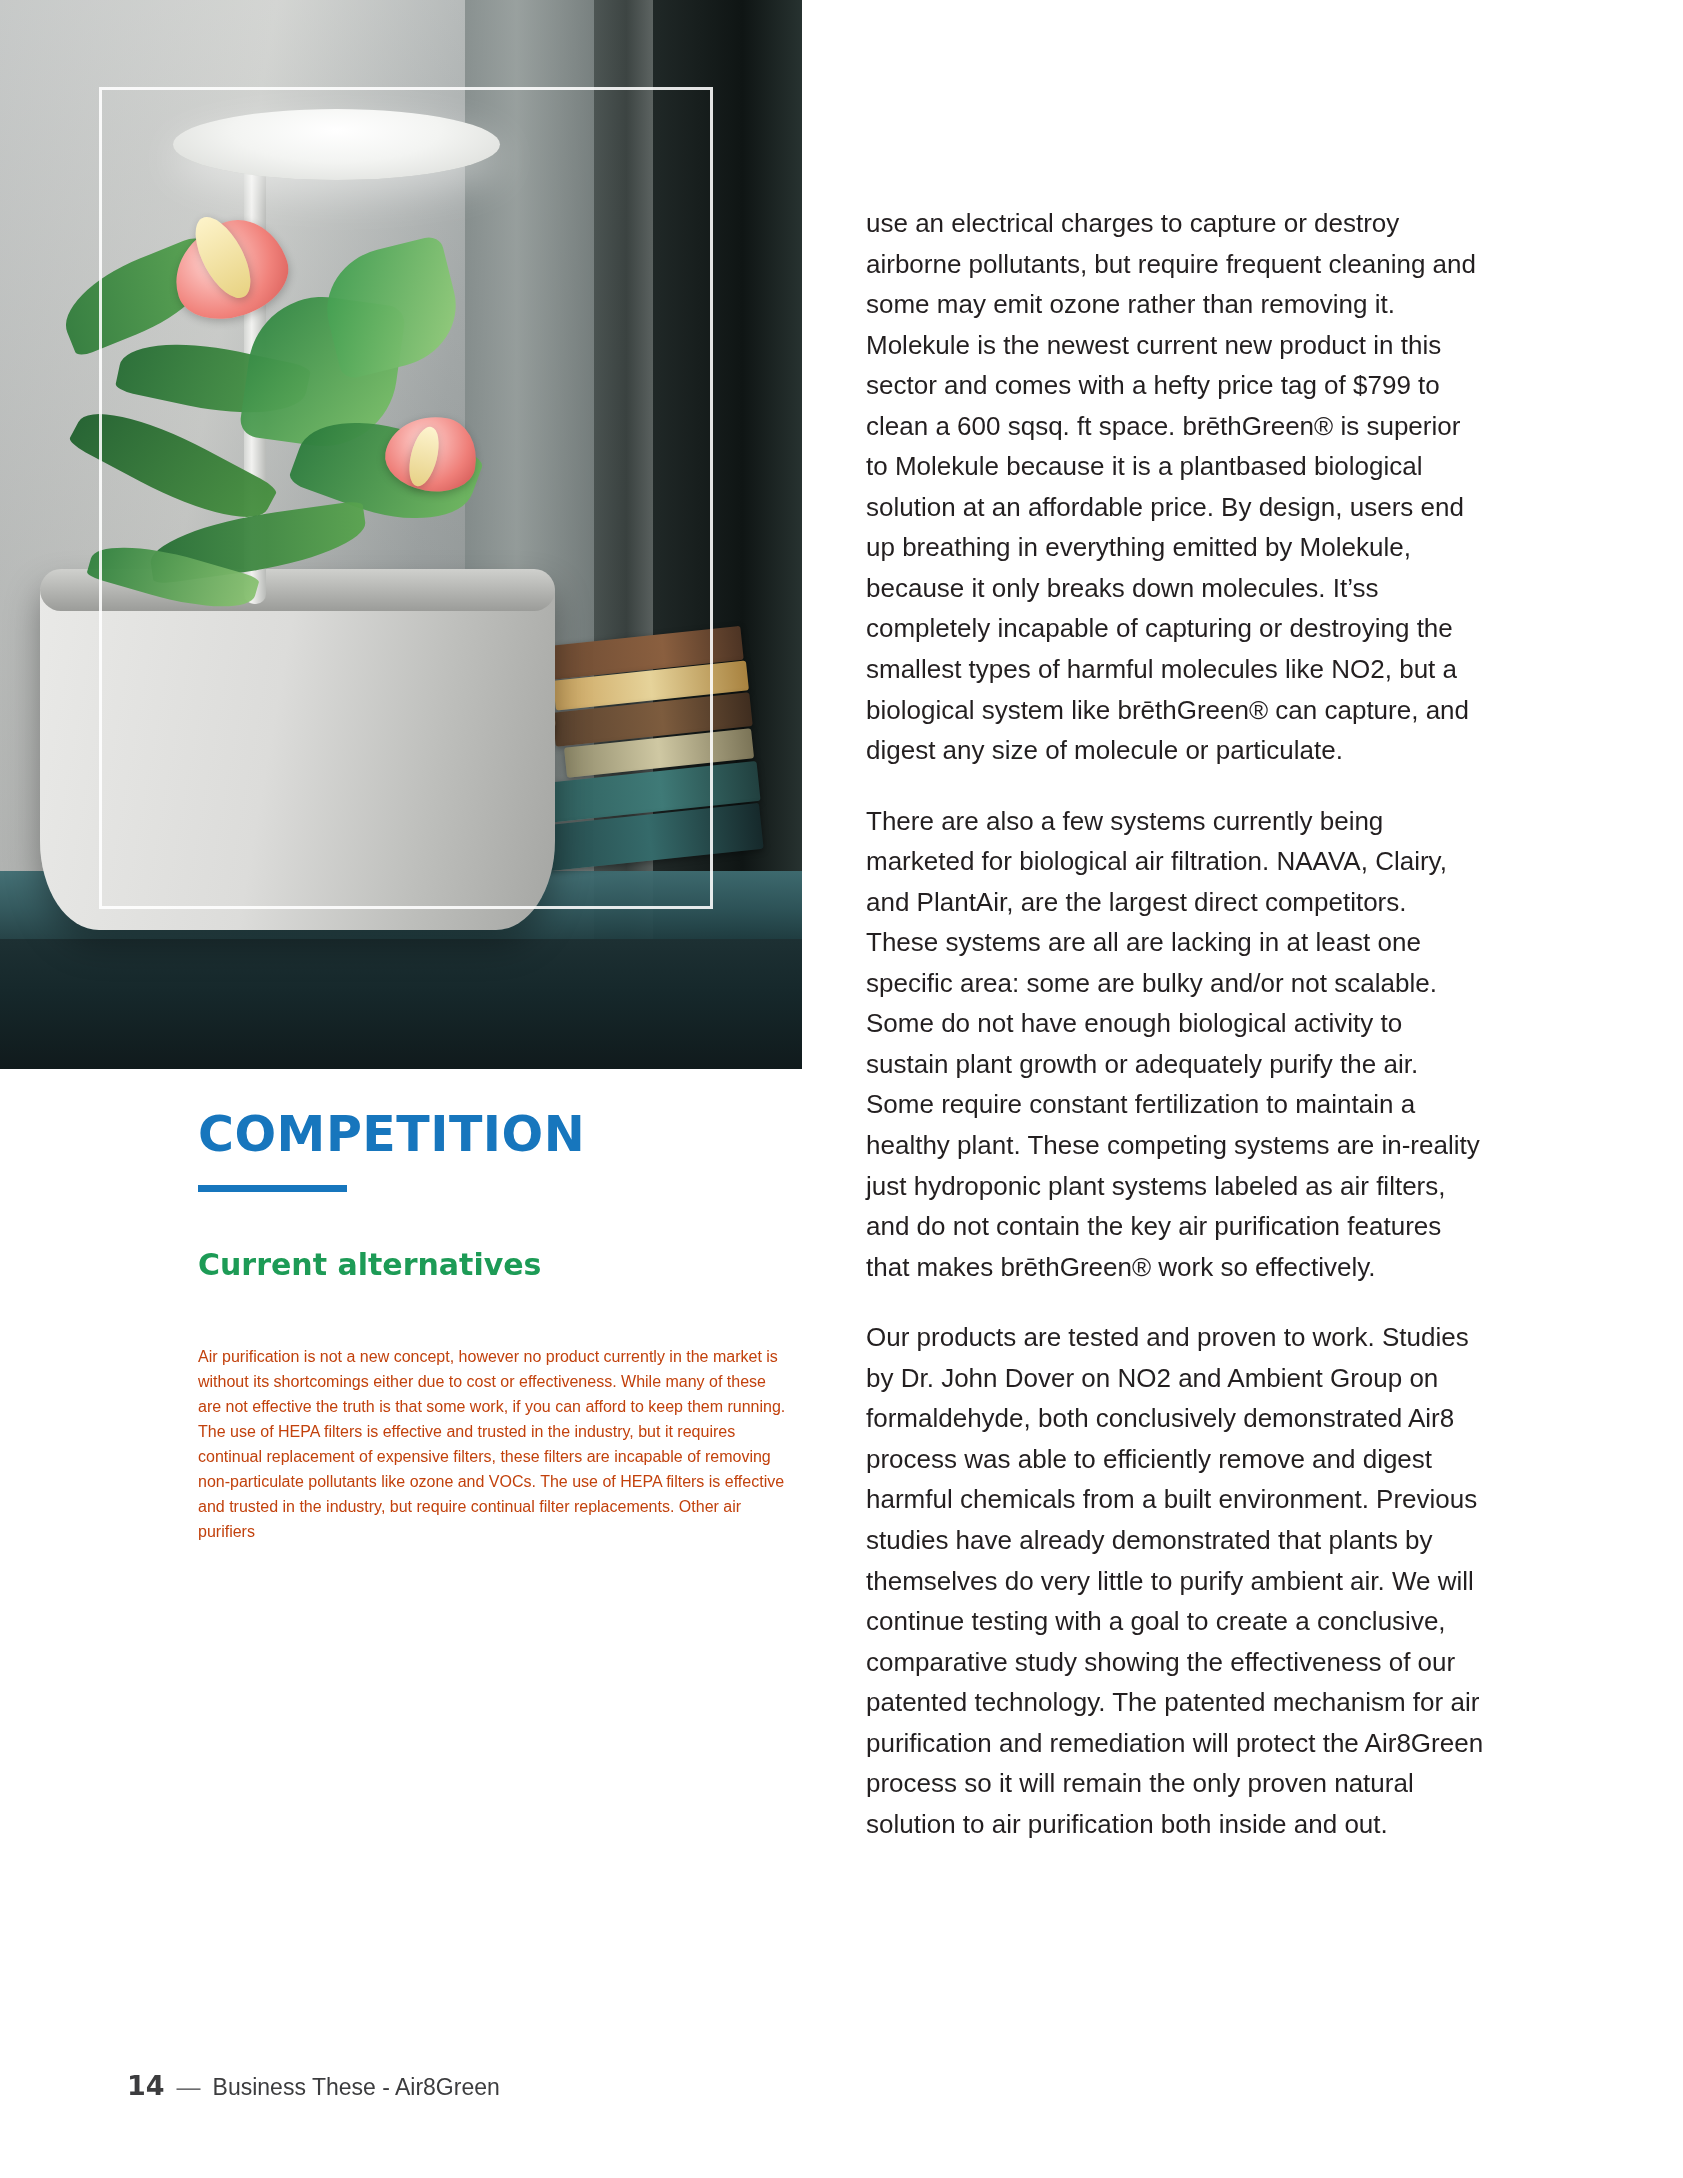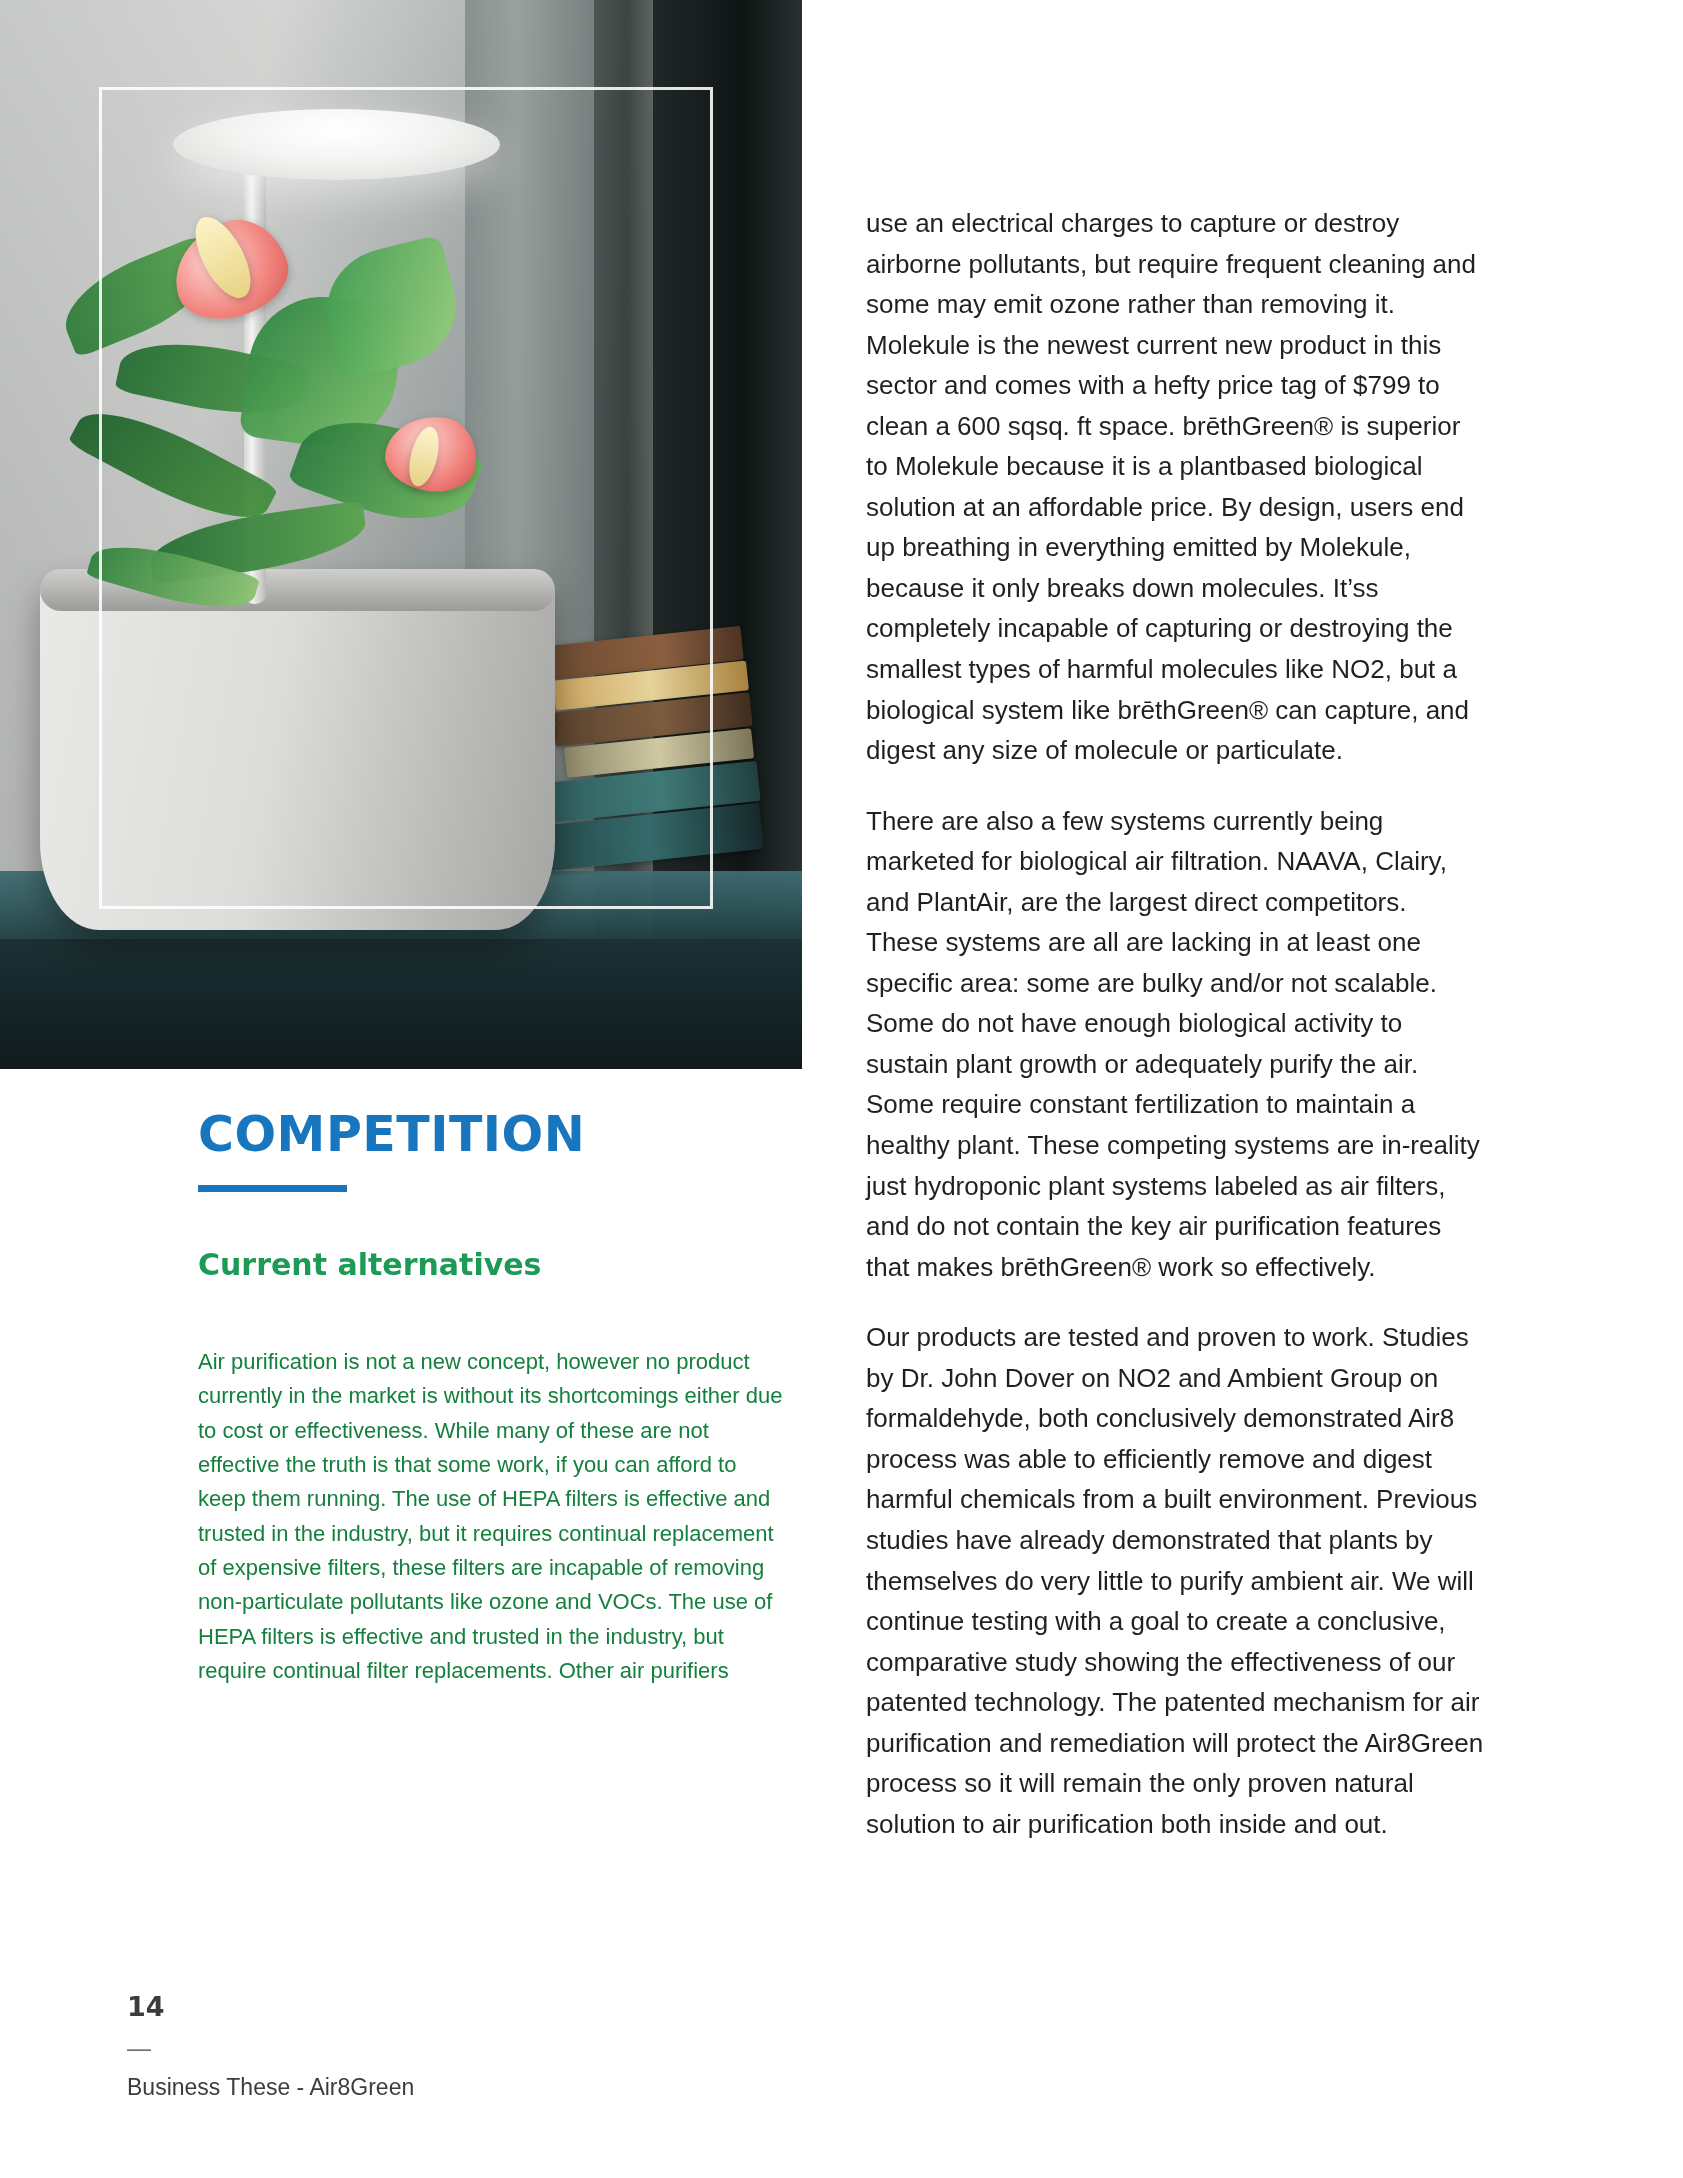--- a/index.html
+++ b/index.html
@@ -157,23 +157,23 @@
     color: #1d9b56;
     margin: 0 0 63px 0;
   }
   .minihead {
     font-weight: 700;
     font-size: 22px;
     color: #231f20;
     margin: 0 0 26px 0;
   }
   .body-text {
-    font-size: 22px;
+    font-size: 16px;
     line-height: 1.56;
-    color: #15803d;
+    color: #c2410c;
     margin: 0 0 26px 0;
     text-align: left;
   }
 
   
   .right-col {
     position: absolute;
     left: 866px;
     top: 203px;
     width: 619px;
@@ -187,21 +187,20 @@
 
   
   .footer {
     position: absolute;
     left: 127px;
     bottom: 77px;
     display: flex;
     align-items: baseline;
     gap: 12px;
     color: #4d4d4f;
-    flex-direction: column;
   }
   .footer .pg {
     font-family: "DejaVu Sans", sans-serif;
     font-weight: 700;
     font-size: 27px;
     color: #3c3c3e;
   }
   .footer .dash {
     font-size: 24px;
     color: #6c6c6e;

